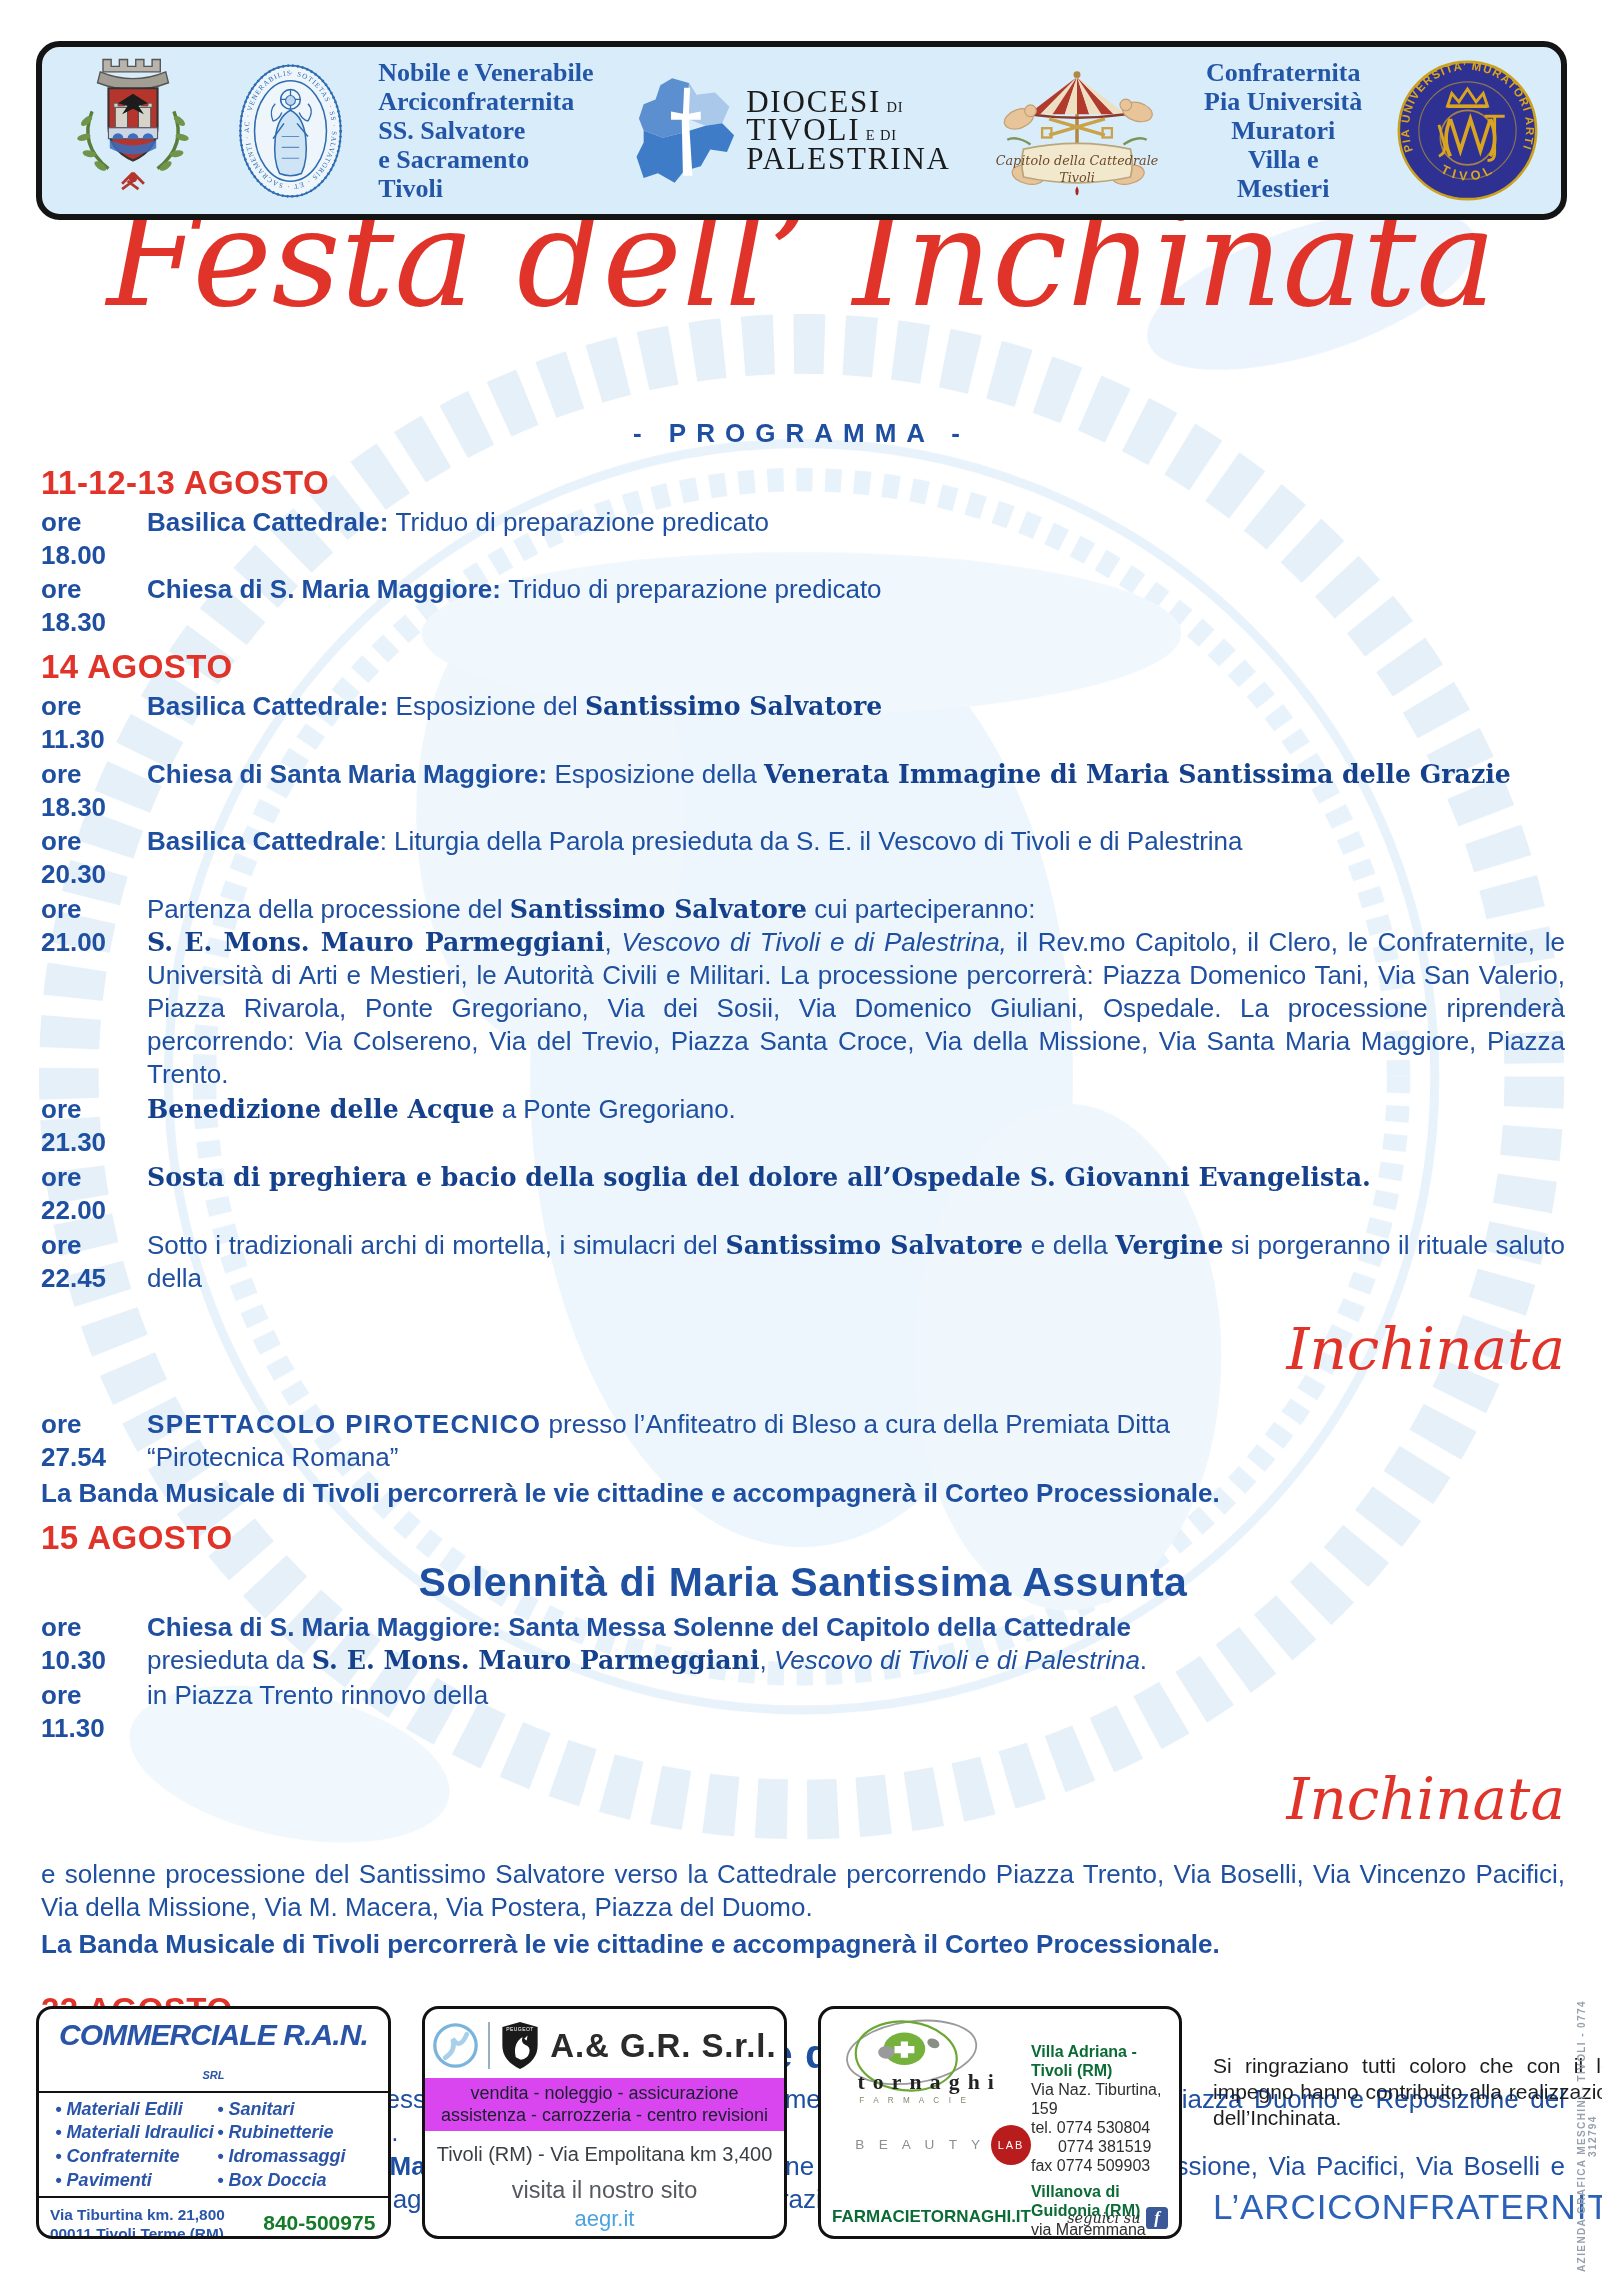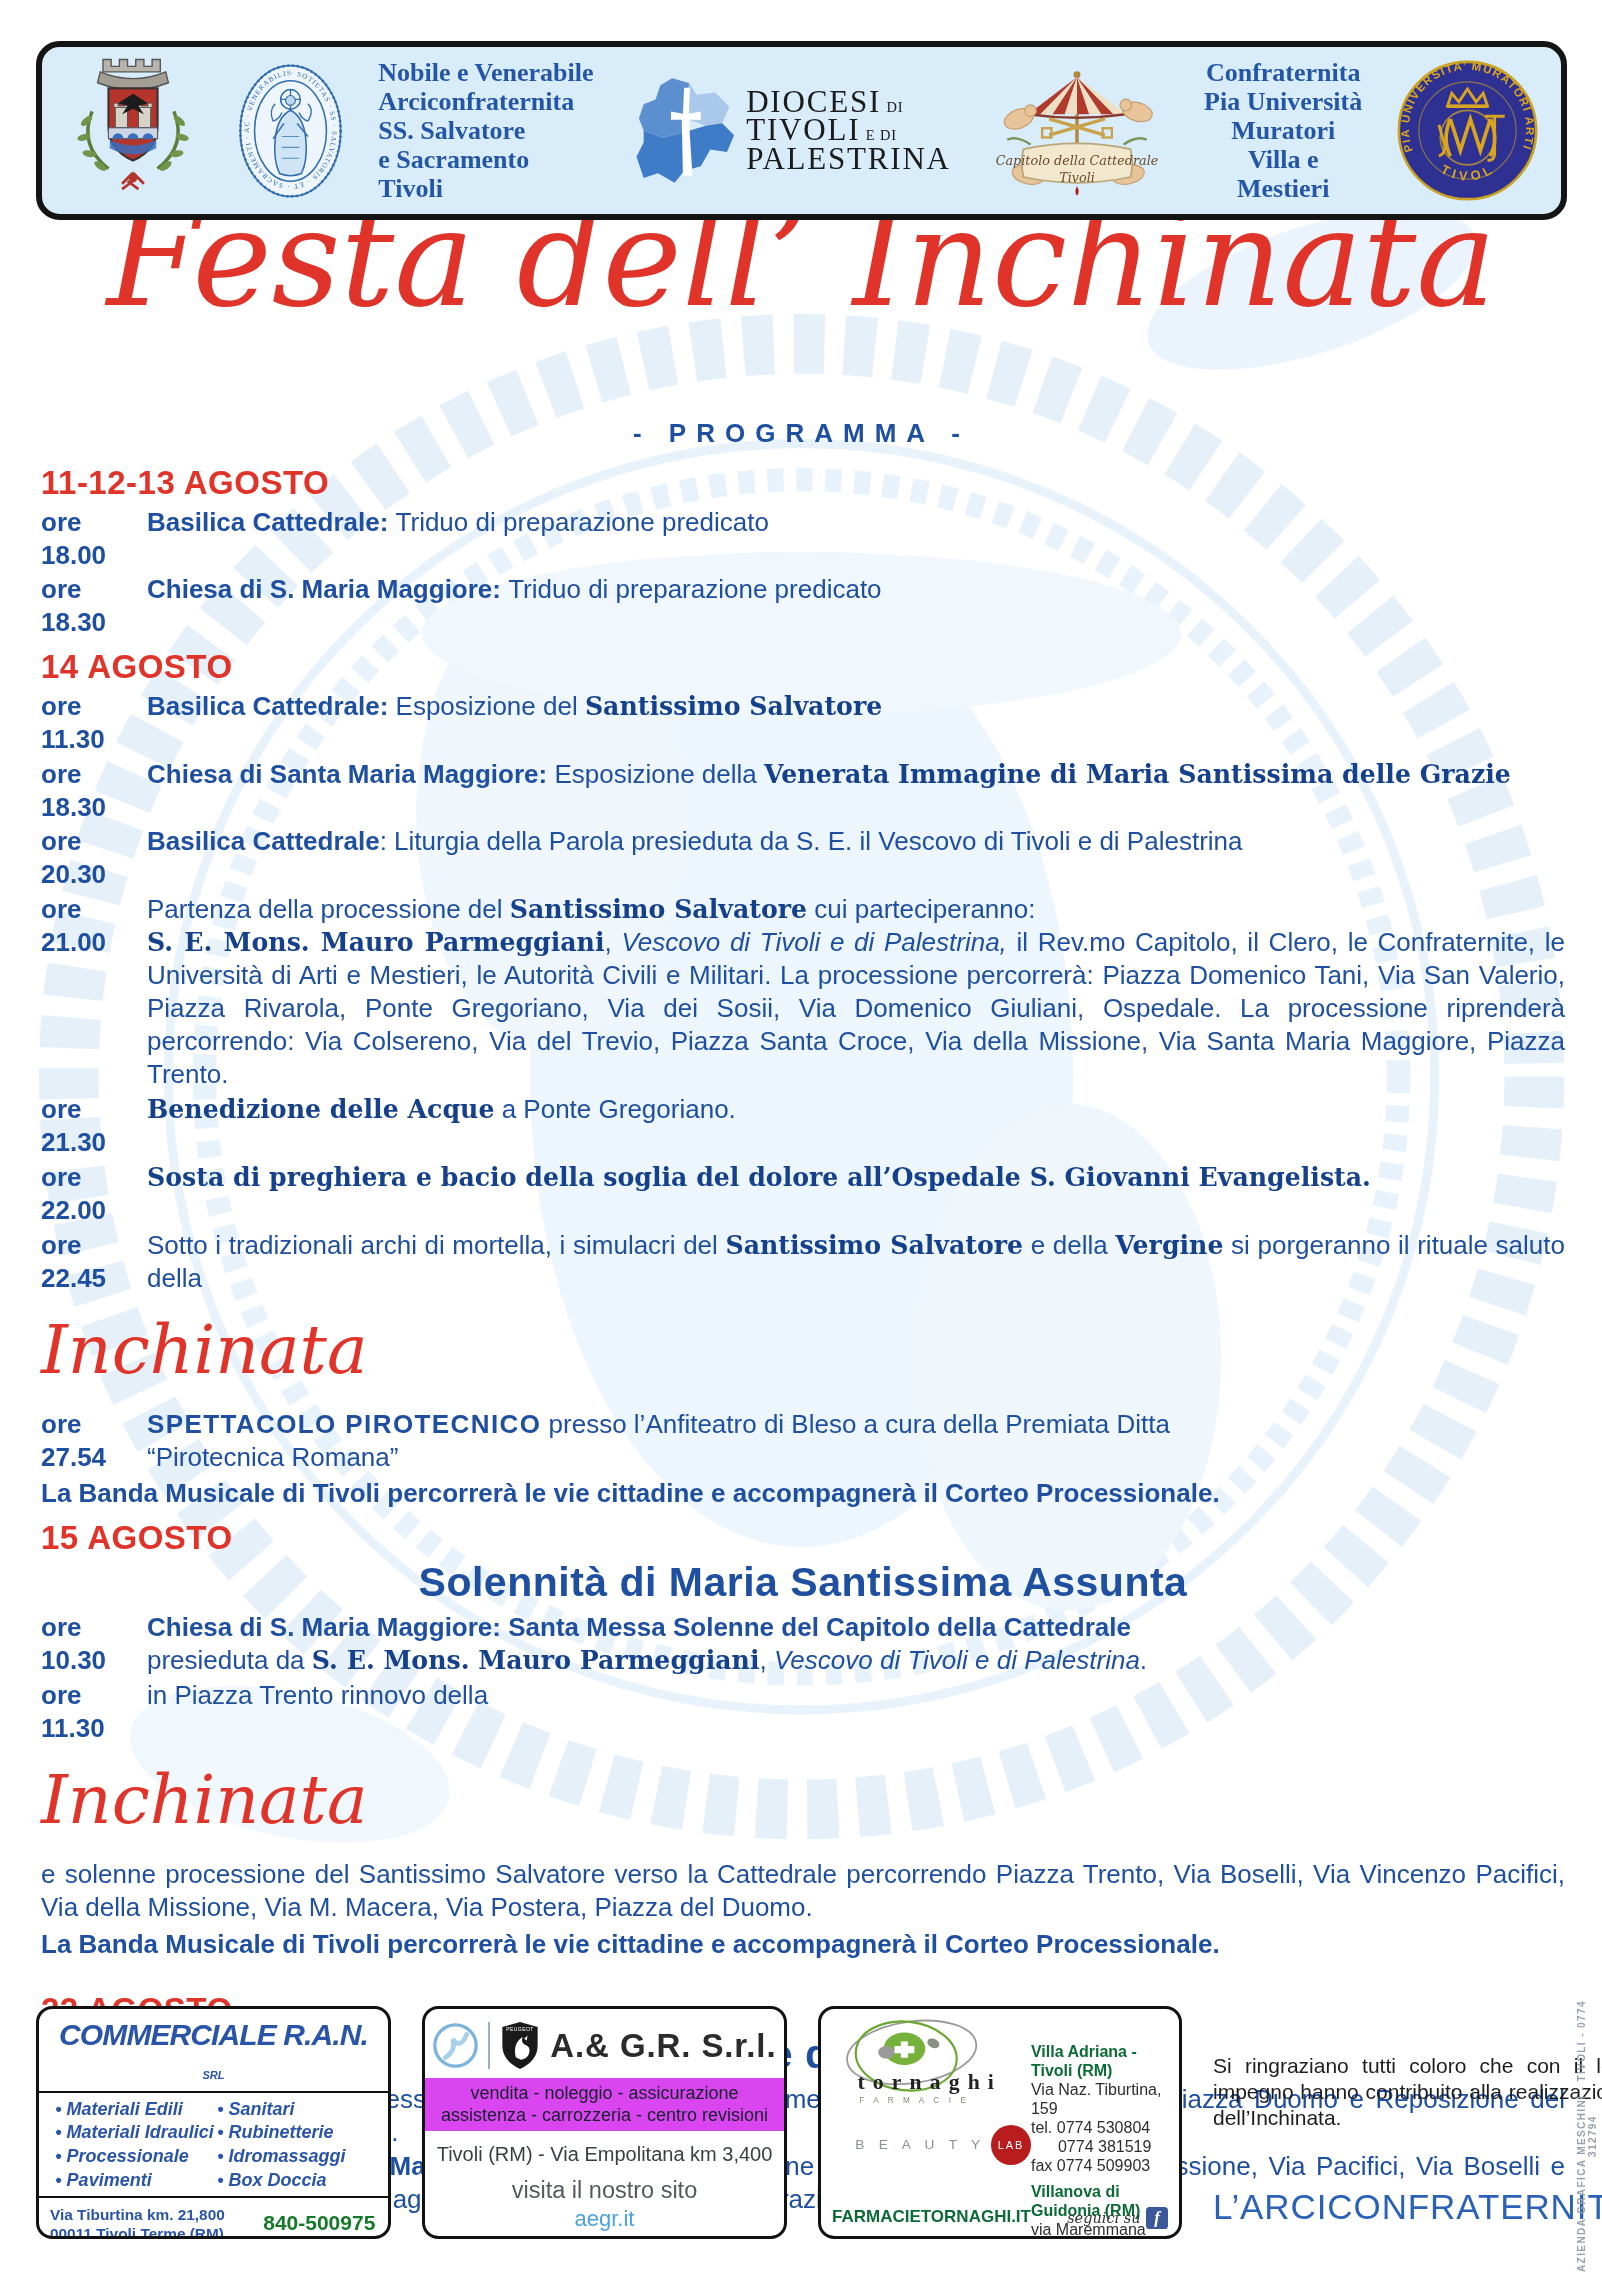--- a/index.html
+++ b/index.html
@@ -41,21 +41,21 @@
   .row-date.row-gap{margin-top:31px;}
   .row-event{display:flex;margin:1.8px 0;}
   .row-time{flex:0 0 106px;font-weight:bold;color:var(--blue);}
   .row-text{flex:1;text-align:justify;color:var(--blue);}
   .seg-label{font-weight:bold;}
   .seg-serif{font-family:"DejaVu Serif",serif;font-weight:bold;color:var(--navy);font-size:.97em;}
   .seg-italic{font-style:italic;}
   .seg-caps{font-weight:bold;letter-spacing:1.4px;}
   .row-script{
     font-family:"DejaVu Serif",serif;font-style:italic;color:var(--red);
-    font-size:68px;line-height:101px;text-align:left;margin:4.5px 0 8.1px;
+    font-size:58px;line-height:101px;text-align:right;margin:4.5px 0 8.1px;
   }
   .row-heading{color:var(--blue);font-weight:bold;font-size:41px;line-height:45px;text-align:center;margin:2.7px 0 5.4px;letter-spacing:0.5px;}
   .row-note{color:var(--blue);font-weight:bold;margin:2.7px 0;}
   .row-para{color:var(--blue);margin:3.6px 0;text-align:justify;}
   
   .ads-row{position:absolute;left:36px;top:2006px;width:1531px;height:233px;display:flex;gap:31px;z-index:2;}
   .ad-box{box-sizing:border-box;background:#fff;border:3.6px solid #111;border-radius:16.3px;position:relative;overflow:hidden;}
   
   .ad-comm{flex:0 0 355px;display:flex;flex-direction:column;}
   .comm-title{border-bottom:2.7px solid #111;padding:9px 11px 5.4px;text-align:center;color:#2a54a8;
@@ -335,21 +335,21 @@
   <div class="ad-box ad-comm">
     <div class="comm-title">
       <span>COMMERCIALE R.A.N.</span>
       <span class="comm-srl">SRL</span>
     </div>
     <div class="comm-items">
       <span class="comm-item">Materiali Edili</span>
       <span class="comm-item">Sanitari</span>
       <span class="comm-item">Materiali Idraulici</span>
       <span class="comm-item">Rubinetterie</span>
-      <span class="comm-item">Processionale</span>
+      <span class="comm-item">Confraternite</span>
       <span class="comm-item">Idromassaggi</span>
       <span class="comm-item">Pavimenti</span>
       <span class="comm-item">Box Doccia</span>
     </div>
     <div class="comm-foot">
       <div class="comm-addr">Via Tiburtina km. 21,800</div>
       <div class="comm-addr">00011 Tivoli Terme (RM)</div>
 
       <div class="comm-green">840-500975</div>
     </div>

